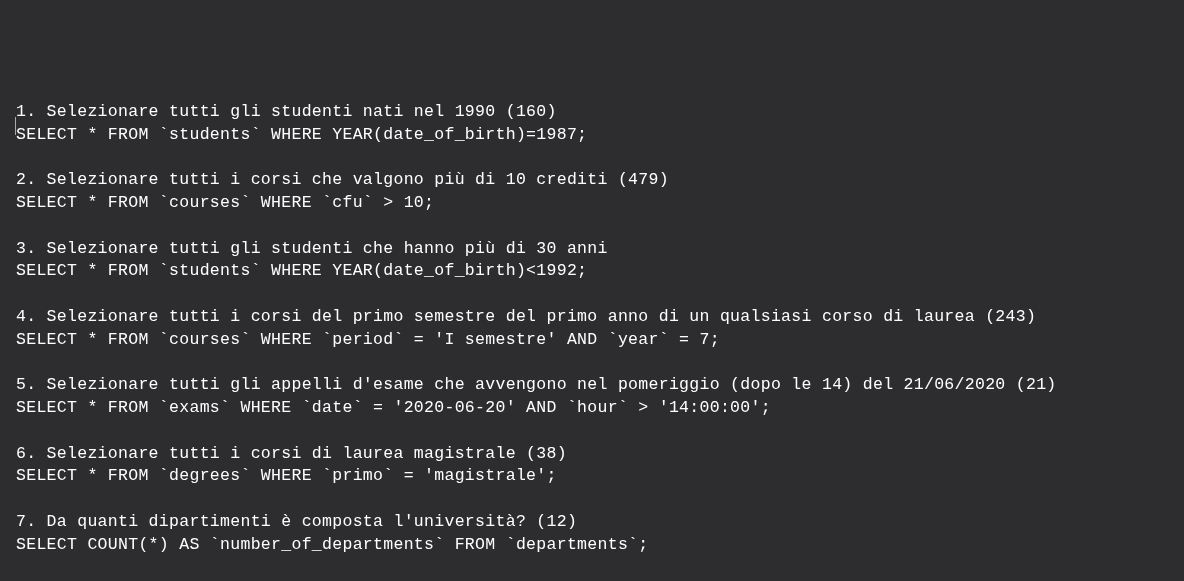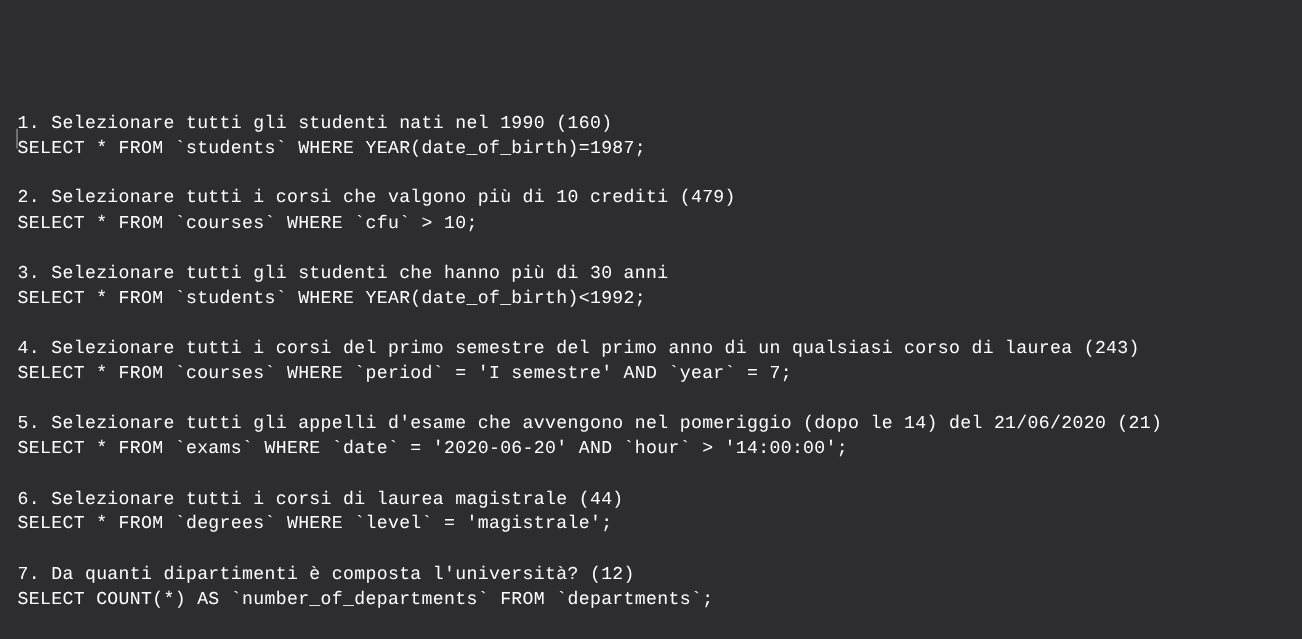--- a/index.html
+++ b/index.html
@@ -47,22 +47,22 @@
 <span></span>
 <span>3. Selezionare tutti gli studenti che hanno più di 30 anni</span>
 <span>SELECT * FROM `students` WHERE YEAR(date_of_birth)&lt;1992;</span>
 <span></span>
 <span>4. Selezionare tutti i corsi del primo semestre del primo anno di un qualsiasi corso di laurea (243)</span>
 <span>SELECT * FROM `courses` WHERE `period` = 'I semestre' AND `year` = 7;</span>
 <span></span>
 <span>5. Selezionare tutti gli appelli d'esame che avvengono nel pomeriggio (dopo le 14) del 21/06/2020 (21)</span>
 <span>SELECT * FROM `exams` WHERE `date` = '2020-06-20' AND `hour` &gt; '14:00:00';</span>
 <span></span>
-<span>6. Selezionare tutti i corsi di laurea magistrale (44)</span>
-<span>SELECT * FROM `degrees` WHERE `level` = 'magistrale';</span>
+<span>6. Selezionare tutti i corsi di laurea magistrale (38)</span>
+<span>SELECT * FROM `degrees` WHERE `primo` = 'magistrale';</span>
 <span></span>
 <span>7. Da quanti dipartimenti è composta l'università? (12)</span>
 <span>SELECT COUNT(*) AS `number_of_departments` FROM `departments`;</span>
 <span></span>
 <span>8. Quanti sono gli insegnanti che non hanno un numero di telefono? (50)</span>
 </div>
 
 
 
 

